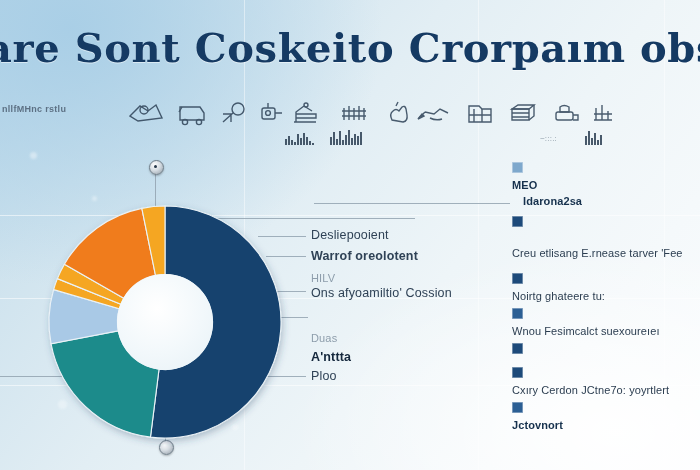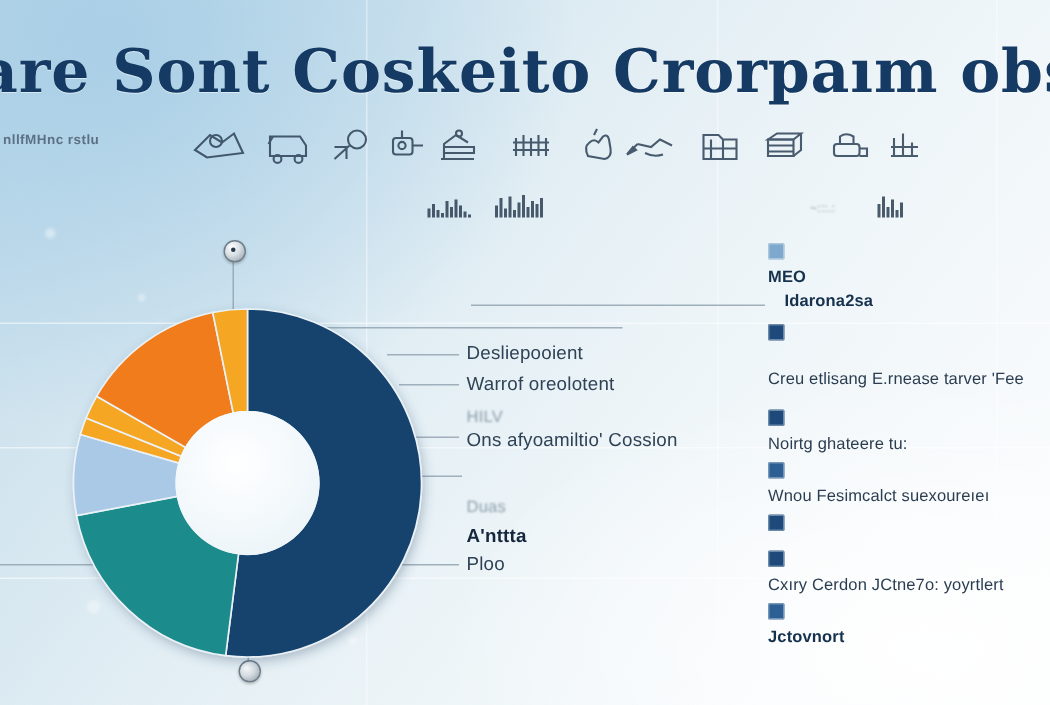--- a/index.html
+++ b/index.html
@@ -26,21 +26,21 @@
   .speck{position:absolute;border-radius:50%;background:rgba(255,255,255,.7);filter:blur(1px);}
 
   
   .title{
     position:absolute;left:-14px;top:24px;width:730px;
     font-family:"DejaVu Serif", serif;
     font-size:40px;font-weight:bold;letter-spacing:.6px;
     color:#153a63;white-space:nowrap;
     text-shadow:0 1px 0 rgba(255,255,255,.5);
   }
-  .iconrow{position:absolute;left:0;top:80px;width:632px;height:34px;}
+  .iconrow{position:absolute;left:0;top:96px;width:632px;height:34px;}
   .microtext{
     position:absolute;top:8px;
     font-size:9px;font-weight:bold;color:#4a5b6e;
     letter-spacing:.3px;filter:blur(.45px);opacity:.82;white-space:nowrap;
   }
   .gicon{position:absolute;top:2px;width:40px;height:30px;opacity:.86;}
   .gicon svg{display:block;width:100%;height:100%;}
 
   
   .bars{position:absolute;display:flex;align-items:flex-end;gap:1px;filter:blur(.35px);}
@@ -271,21 +271,21 @@
           <path d="M 17.419798664919142 60.21052778061908 A 116 116 0 0 1 94.83364226032877 4.336813923427371
                L 108.5017933267348 71.39809370860522 A 47.559999999999995 47.559999999999995 0 0 0 76.76211745261685 94.30631639005382 Z" fill="#f07c1a" stroke="#eaf2f7" stroke-width="1.1"></path>
           <path d="M 94.83364226032877 4.336813923427371 A 116 116 0 0 1 117.99999999999999 2
                L 117.99999999999999 70.44 A 47.559999999999995 47.559999999999995 0 0 0 108.5017933267348 71.39809370860522 Z" fill="#f5a623" stroke="#eaf2f7" stroke-width="1.1"></path>
         </g>
     </svg>
     <div class="hole-sheen"></div>
   </div>
 
   <div class="clabel" style="left:311px;top:228px;">Desliepooient</div>
-  <div class="clabel" style="left:311px;top:249px;">Warrof oreolotent</div>
+  <div class="clabel" style="left:311px;top:249px;font-weight:bold;">Warrof oreolotent</div>
   <div class="clabel dim" style="left:311px;top:272px;text-align:right;">HILV</div>
   <div class="clabel" style="left:311px;top:286px;">Ons afyoamiltio' Cossion</div>
   <div class="clabel dim" style="left:311px;top:332px;">Duas</div>
   <div class="clabel bold" style="left:311px;top:350px;">A'nttta</div>
   <div class="clabel" style="left:311px;top:369px;">Ploo</div>
 
   <div id="legend">
       <div class="lrow">
         <span class="sw" style="background: rgb(126, 168, 204);"></span>
         <span class="ltxt bold">MEO</span>

